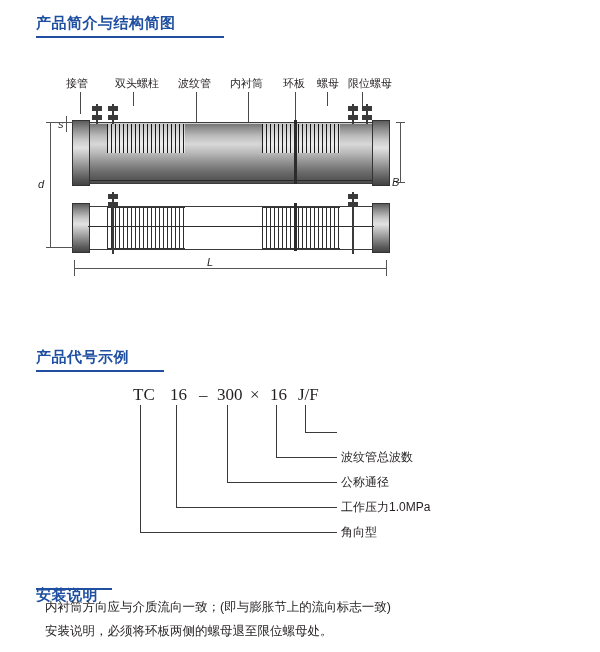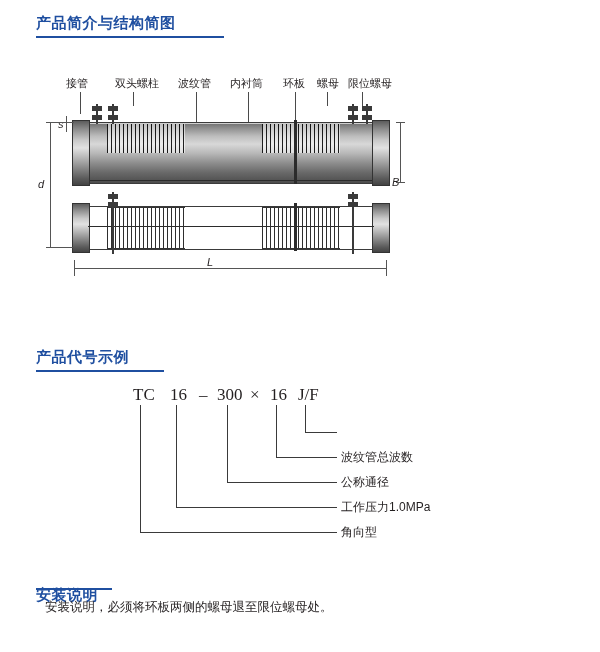--- a/index.html
+++ b/index.html
@@ -277,14 +277,15 @@
   <div class="code-desc" style="left:341px; top:74px;">波纹管总波数</div>
   <div class="code-desc" style="left:341px; top:99px;">公称通径</div>
   <div class="code-desc" style="left:341px; top:124px;">工作压力1.0MPa</div>
   <div class="code-desc" style="left:341px; top:149px;">角向型</div>
 </div>
 
 <div class="section-title" style="left:36px; top:566px;margin-top:20px;">安装说明</div>
 <div class="section-underline" style="left:36px; top:588px; width:76px;"></div>
 
 <div id="install-notes">
+  <p>内衬筒方向应与介质流向一致；(即与膨胀节上的流向标志一致)</p>
   <p>安装说明，必须将环板两侧的螺母退至限位螺母处。</p>
 </div>
 
 </body></html>

